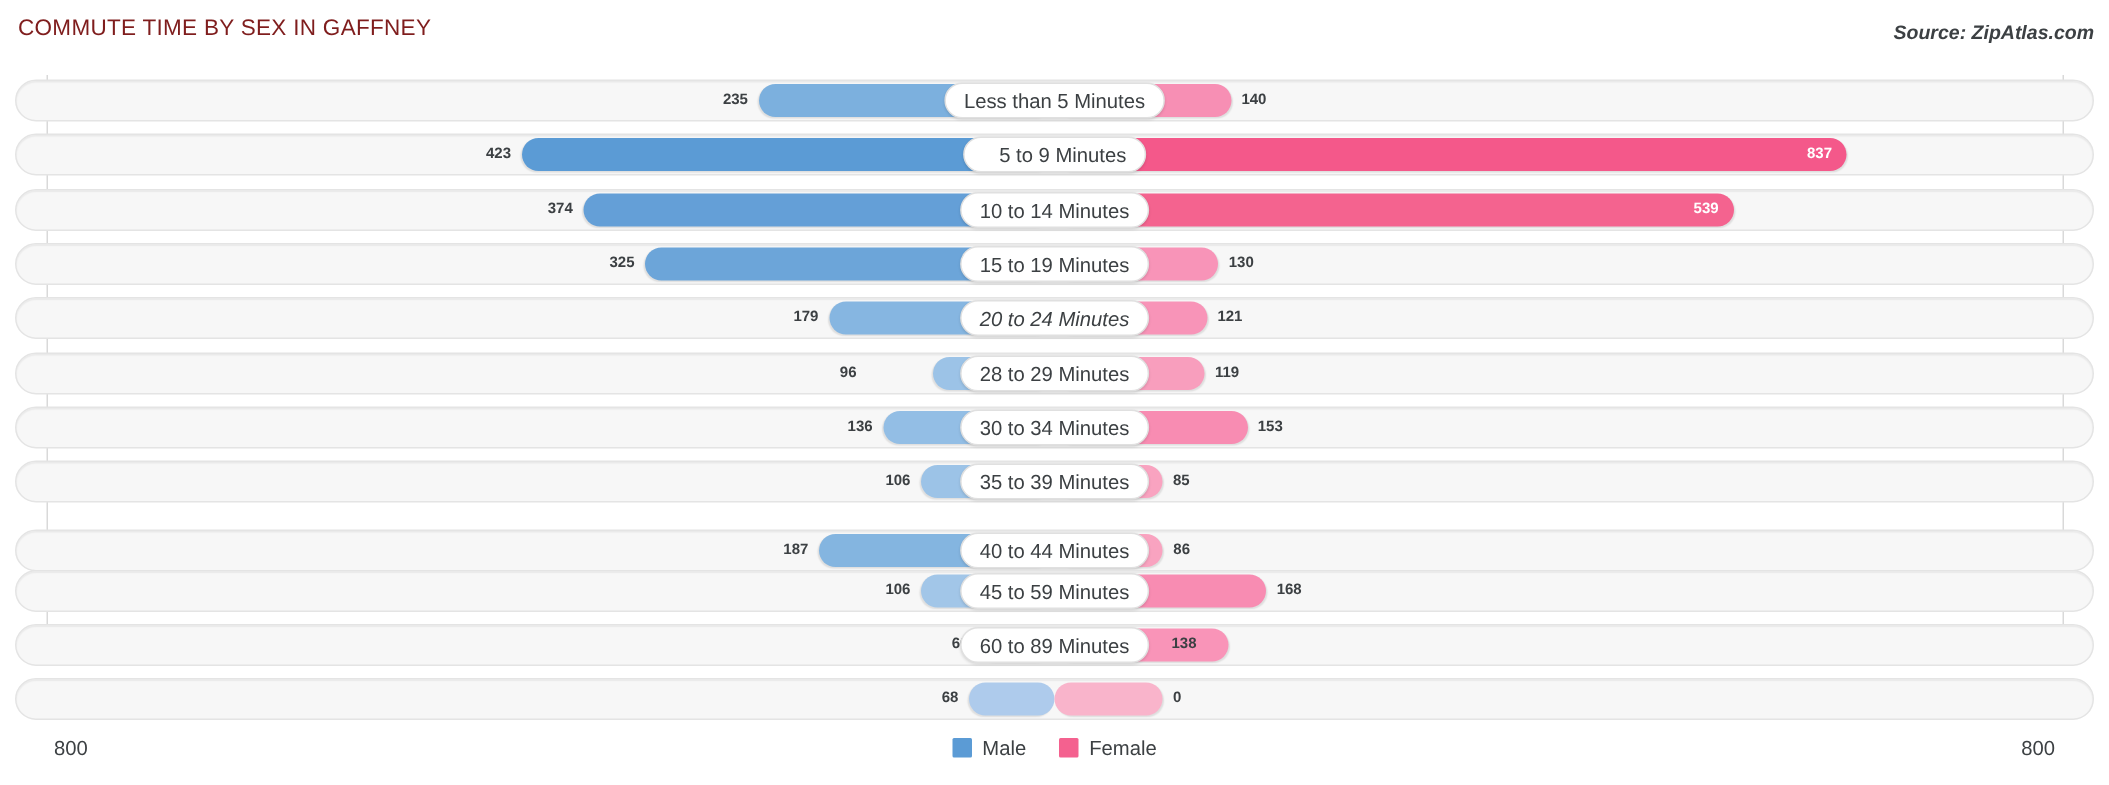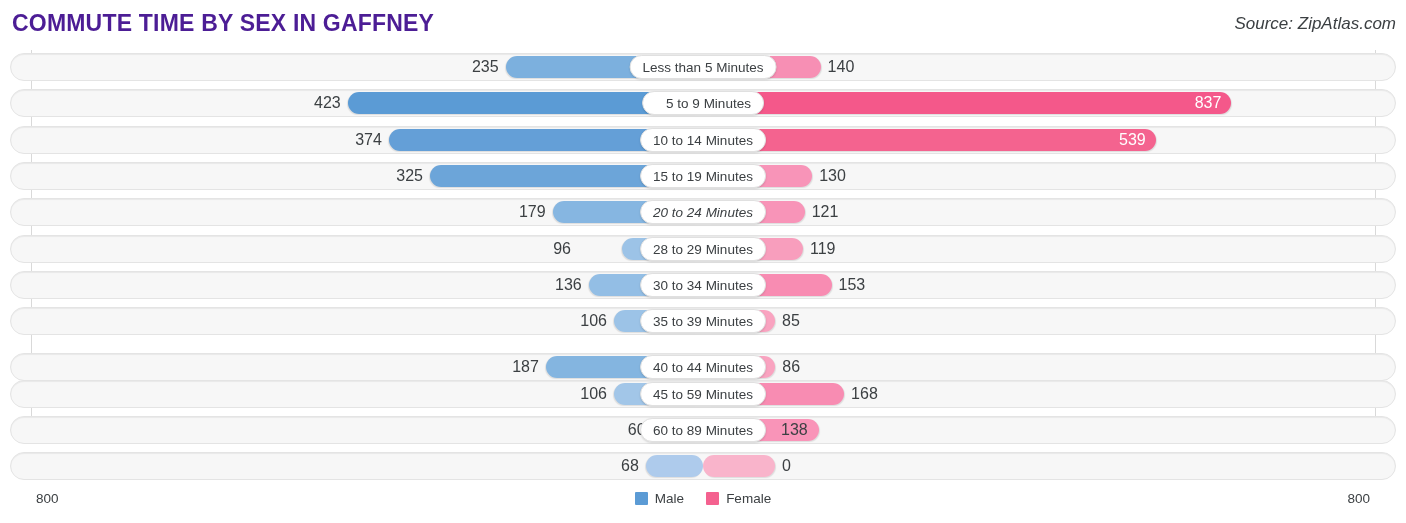--- a/index.html
+++ b/index.html
@@ -7,27 +7,27 @@
     width:1406px;height:523px;
     background:#ffffff;
     font-family:"Liberation Sans","DejaVu Sans",sans-serif;
     color:#3a3a3a;
     overflow:hidden;
     position:relative;
   }
   
   #chart-title{
     position:absolute;left:12px;top:10px;
-    font-size:23px;letter-spacing:.2px;
-    color:#4c1d95;font-weight:700;
+    font-size:15px;letter-spacing:.2px;
+    color:#7f1d1d;font-weight:400;
     white-space:nowrap;
   }
   #source-note{
     position:absolute;right:10px;top:14px;
-    font-size:17px;font-style:italic;font-weight:normal;
+    font-size:13px;font-style:italic;font-weight:bold;
     color:#3c4043;white-space:nowrap;
   }
   
   #plot{
     position:absolute;left:0;top:50px;
     width:1406px;height:437px;
   }
   .axis-line{
     position:absolute;top:0;bottom:52px;width:1px;
     background:#d9d9d9;
@@ -52,21 +52,21 @@
     position:absolute;top:3px;height:22px;
     border-radius:11px;
     box-sizing:border-box;
   }
   .bar-male{ box-shadow:-1px 1px 1px rgba(0,0,0,.10); }
   .bar-female{ box-shadow:1px 1px 1px rgba(0,0,0,.10); }
 
   
   .val{
     position:absolute;top:4px;height:20px;line-height:20px;
-    font-size:16px;color:#3c4043;white-space:nowrap;
+    font-size:10px;color:#3c4043;white-space:nowrap;font-weight:bold;
   }
   .val-left{ text-align:right; }
   .val-right{ text-align:left; }
   .val-in{
     color:#ffffff;
   }
 
   
   .cat-pill{
     position:absolute;top:2px;height:24px;line-height:24px;

